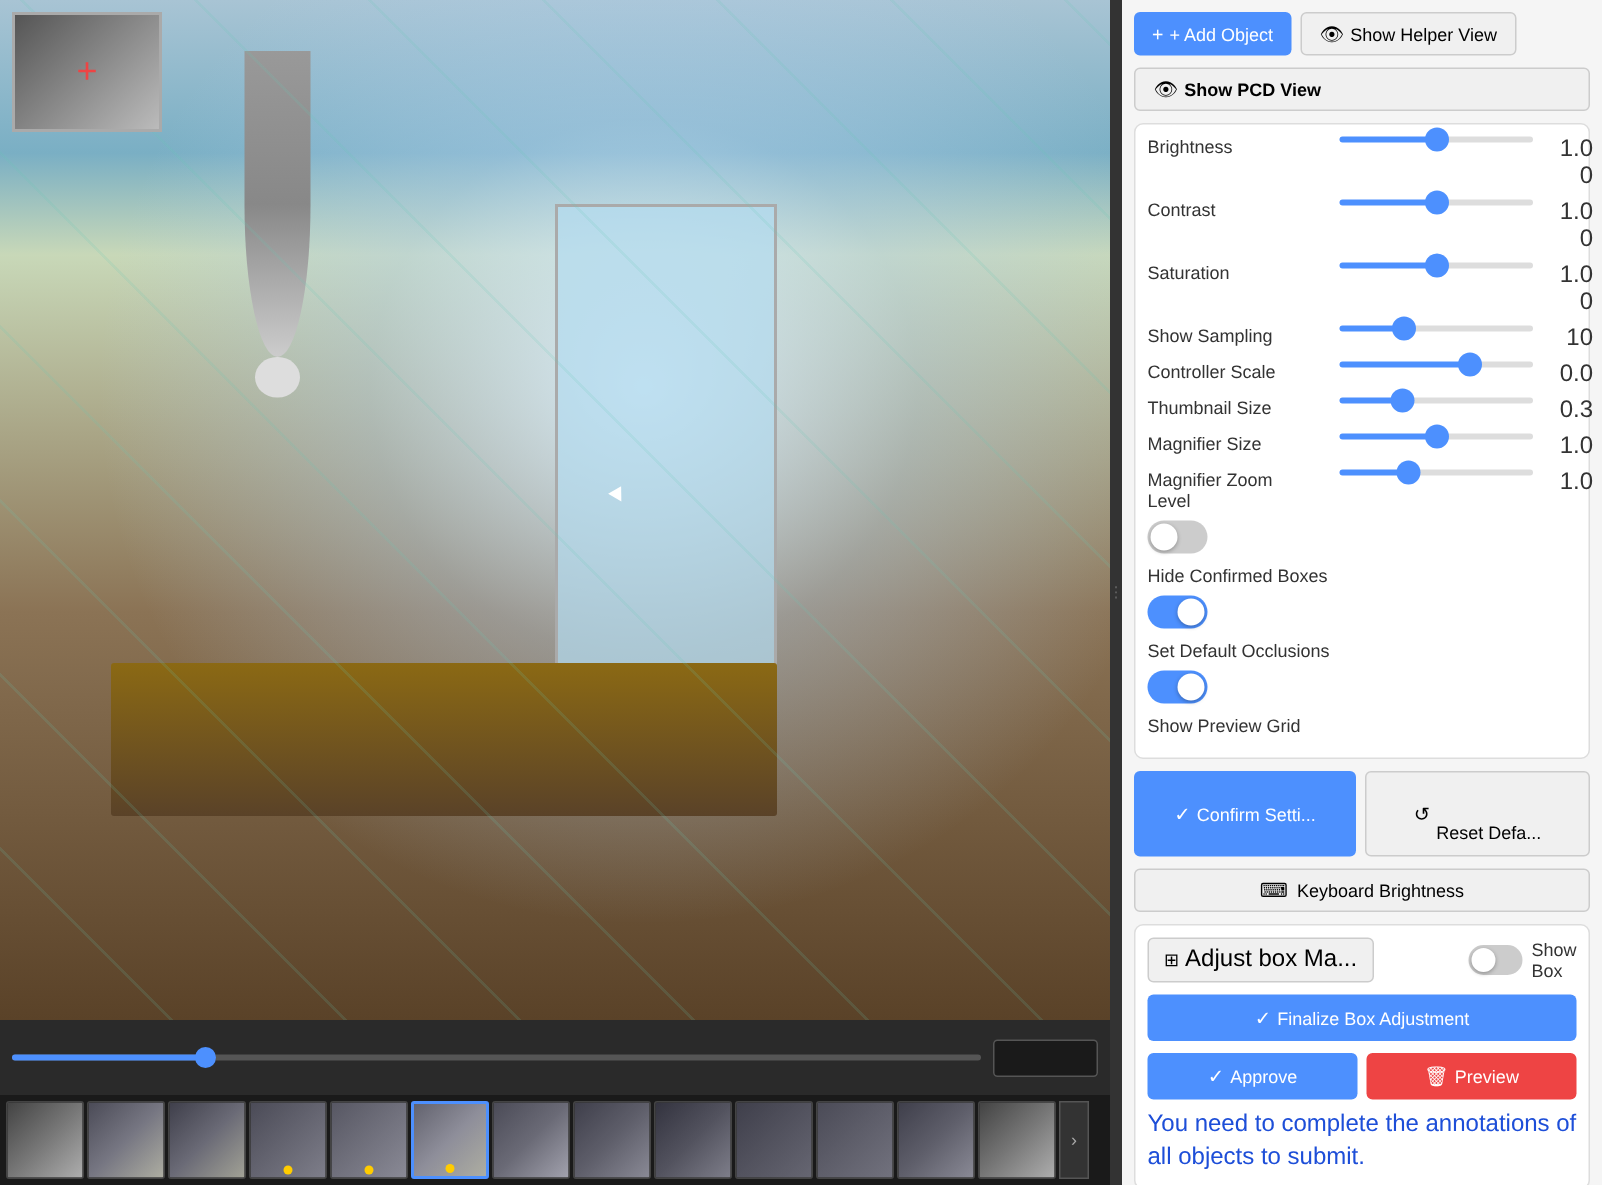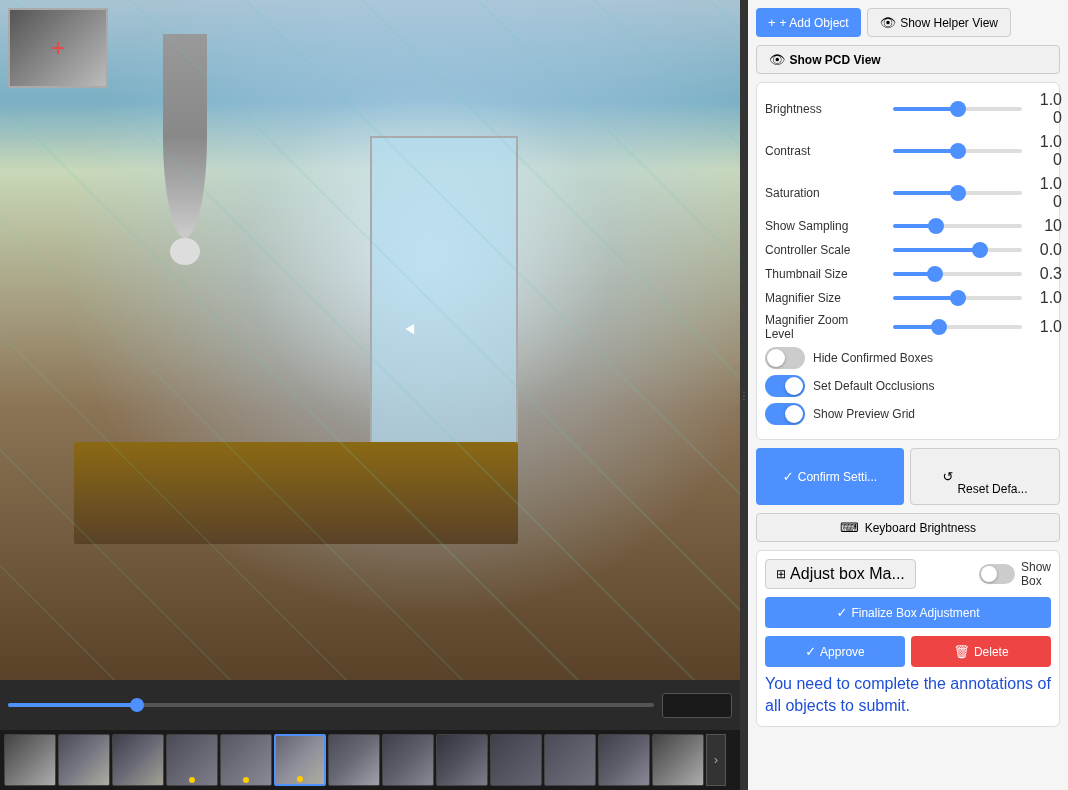--- a/index.html
+++ b/index.html
@@ -251,21 +251,20 @@
     
     .settings-section {
       background: white;
       border: 1px solid #ddd;
       border-radius: 6px;
       padding: 8px;
       margin-bottom: 8px;
     }
     .setting-row {
       display: flex;
-      align-items: center;
       margin-bottom: 6px;
     }
     .setting-row:last-child { margin-bottom: 0; }
     .setting-label {
       width: 120px;
       font-size: 12px;
       color: #333;
       flex-shrink: 0;
     }
     .setting-slider {
@@ -288,23 +287,23 @@
     }
     .setting-value {
       font-size: 16px;
       color: #333;
       min-width: 32px;
       text-align: right;
     }
     
     .toggle-row {
       display: flex;
-      align-items: center;
       margin-bottom: 6px;
       gap: 8px;
+      flex-direction: column;
     }
     .toggle-switch {
       width: 40px;
       height: 22px;
       border-radius: 11px;
       position: relative;
       cursor: pointer;
       flex-shrink: 0;
     }
     .toggle-switch.off {
@@ -694,21 +693,21 @@
         <span style="font-size:12px;">Finalize Box Adjustment</span>
       </button>
 
       <div class="final-action-row">
         <button class="btn-approve">
           <span>✓</span>
           <span style="font-size:12px;">Approve</span>
         </button>
         <button class="btn-delete">
           <span>🗑</span>
-          <span style="font-size:12px;">Delete</span>
+          <span style="font-size:12px;">Preview</span>
         </button>
       </div>
 
       <p class="warning-text">You need to complete the annotations of all objects to submit.</p>
     </div>
 
   </div>
 </div>
 
 </body></html>

